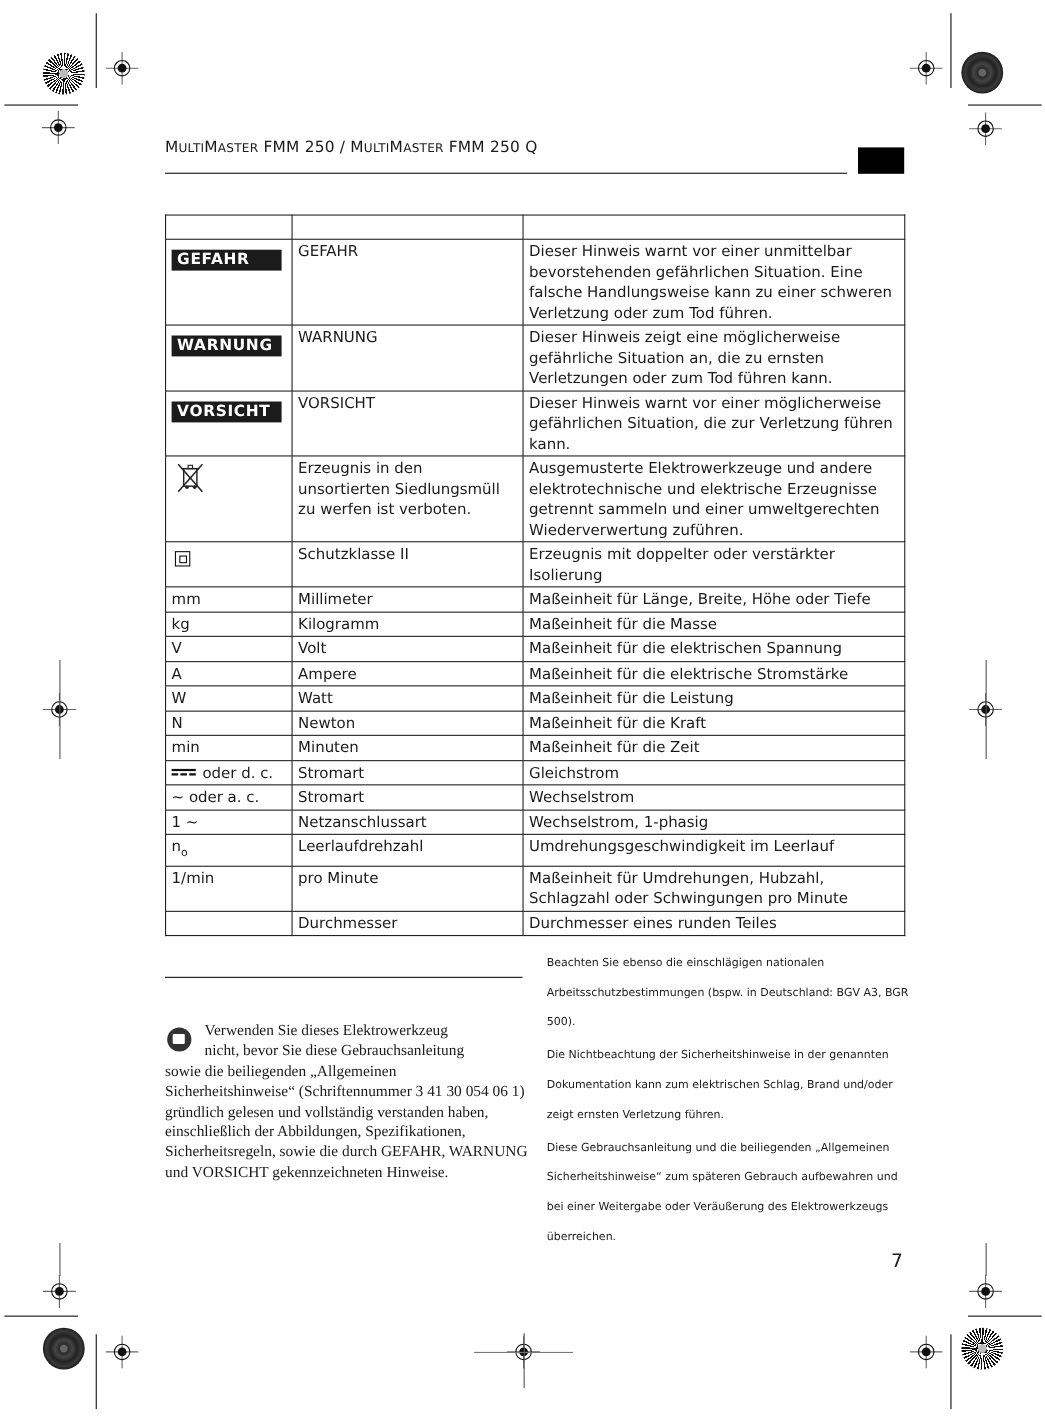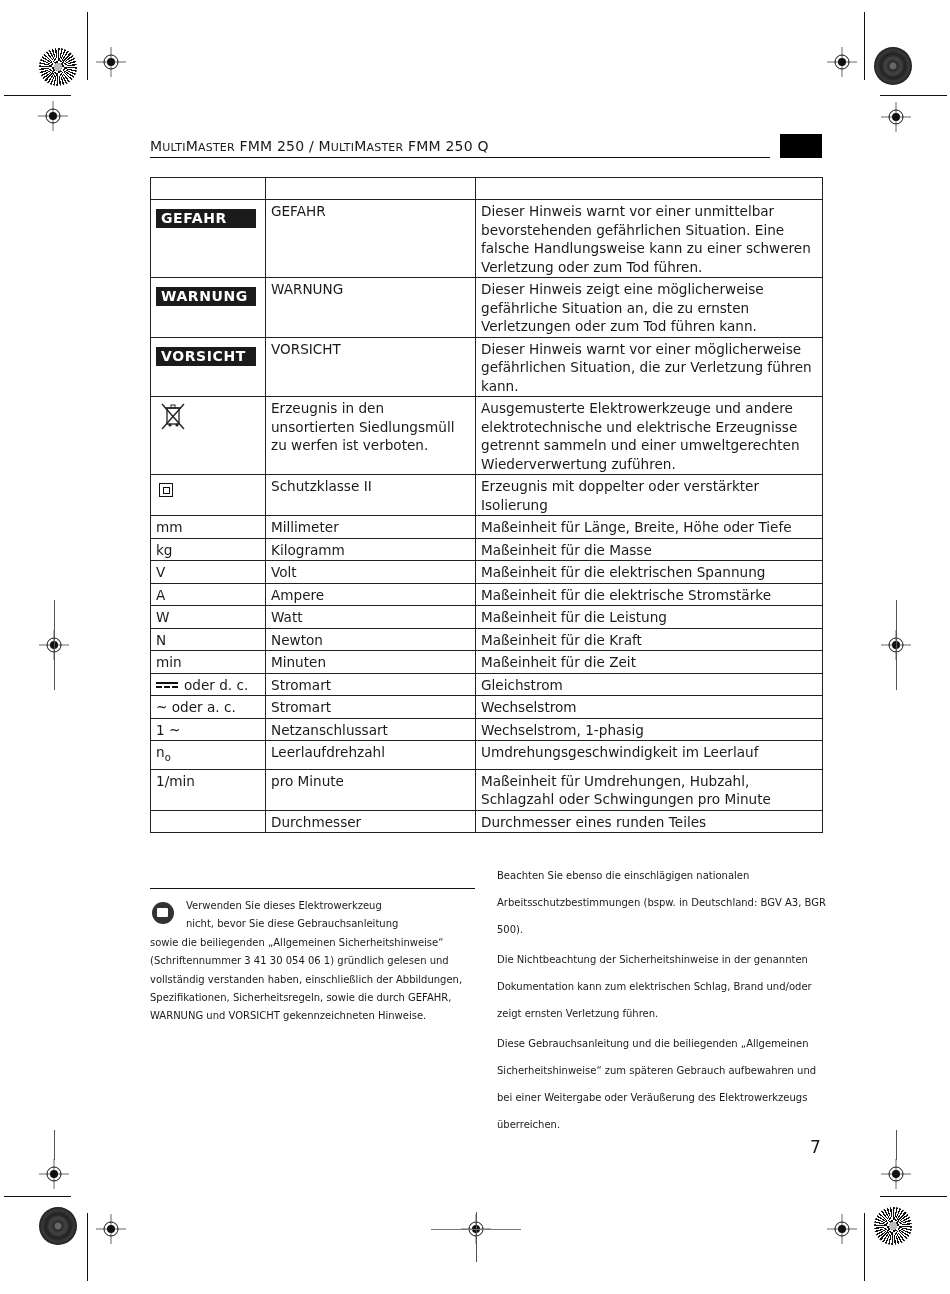--- a/index.html
+++ b/index.html
@@ -8,44 +8,44 @@
   
   .vline { position:absolute; width:1px; background:#111; }
   .hline { position:absolute; height:1px; background:#111; }
   .reg { position:absolute; width:30px; height:30px; }
   .disc { position:absolute; width:38px; height:38px; border-radius:50%; }
   .disc.star { background: repeating-conic-gradient(#111 0deg 5deg, #fff 5deg 10deg); }
   .disc.star::after { content:""; position:absolute; left:15px; top:15px; width:8px; height:8px; border-radius:50%; background:#bbb; }
   .disc.dark { background: radial-gradient(circle, #666 0 3px, #2a2a2a 4px, #444 8px, #222 12px, #3a3a3a 16px, #1c1c1c 19px); }
 
   
-  .running-head { position:absolute; left:150px; top:138px; font-size:14px; letter-spacing:0.2px;text-align:right; }
+  .running-head { position:absolute; left:150px; top:126px; font-size:14px; letter-spacing:0.2px;text-align:right; }
   .running-head .sc { font-size:11px; }
   .head-rule { position:absolute; left:150px; top:157px; width:620px; height:1px; background:#111; }
   .tab-block { position:absolute; left:780px; top:134px; width:42px; height:24px; background:#000; }
 
   
-  table.sym { position:absolute; left:150px; top:177px; width:673px; border-collapse:collapse;
+  table.sym { position:absolute; left:150px; top:195px; width:673px; border-collapse:collapse;
               font-size:13.6px; line-height:18.5px; }
   table.sym td { border:1px solid #222; vertical-align:top; padding:2px 5px 1px 5px; }
   table.sym col.c1 { width:115px; }
   table.sym col.c2 { width:210px; }
   table.sym tr.head td { height:18px; }
   .sig { display:inline-block; background:#1b1b1b; color:#fff; font-weight:bold;
          font-size:14px; letter-spacing:0.6px; padding:0 5px; margin-top:7px; line-height:19px; width:90px; }
   .sig.gefahr { width:90px; }
   .sub { font-size:10px; vertical-align:-4px; }
   .dc { display:inline-block; width:22px; height:6px; border-top:2px solid #111; position:relative; vertical-align:middle; margin-right:6px; }
   .dc::after { content:""; position:absolute; left:0; top:2px; width:22px; border-top:2px dashed #111; }
   .class2 { display:inline-block; width:12px; height:12px; border:1px solid #111; position:relative; margin:6px 0 0 3px; }
   .class2::after { content:""; position:absolute; left:3px; top:3px; width:5px; height:5px; border:1px solid #111; }
 
   
   .hr-left { position:absolute; left:150px; top:888px; width:325px; height:1px; background:#111; }
-  .col-left { position:absolute; left:150px; top:897px; width:330px; font-size:10px; line-height:18.4px; }
+  .col-left { position:absolute; left:150px; top:929px; width:330px; font-size:14px; line-height:18.4px;font-family:Liberation Serif, serif; }
   .col-right { position:absolute; left:497px; top:862px; width:330px; font-size:10px; line-height:27px; }
   .col-right p { margin:0 0 3px 0; }
   .book-icon { float:left; width:22px; height:22px; border-radius:50%; background:#333; margin:5px 8px 0 2px; position:relative; }
   .book-icon::after { content:""; position:absolute; left:5px; top:6px; width:11px; height:9px; background:#fff; border-radius:1px; }
   .page-num { position:absolute; left:810px; top:1137px; font-size:17px; }
 </style>
 </head>
 <body>
 
 <div>

